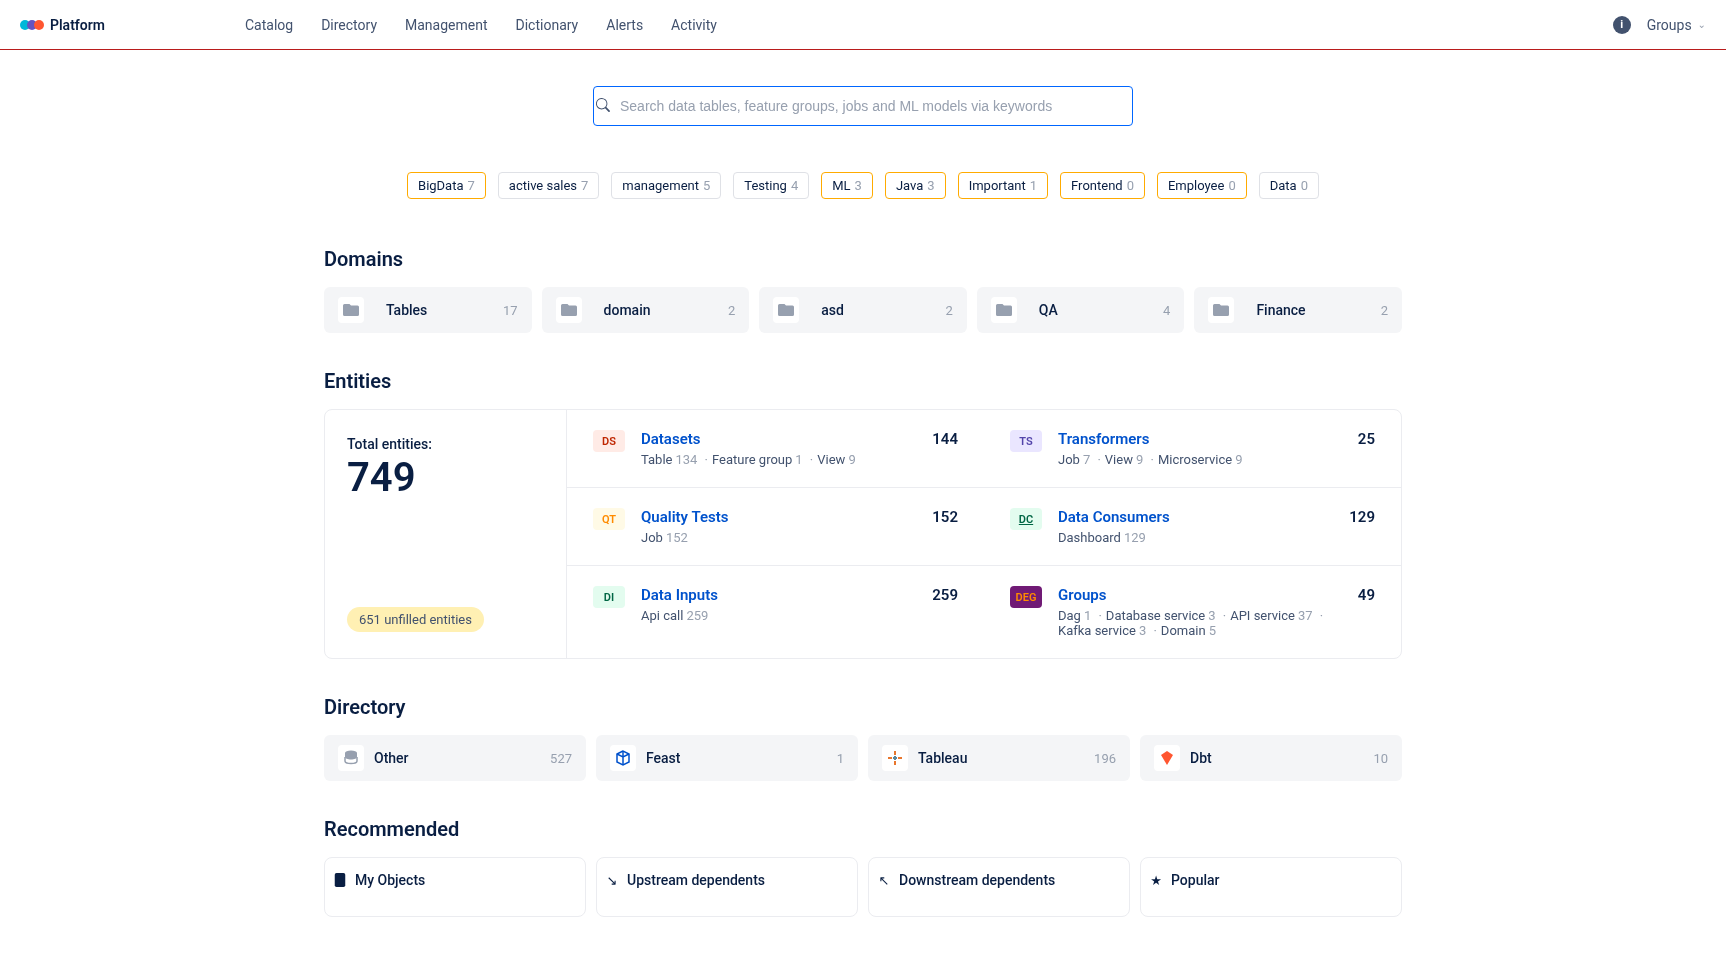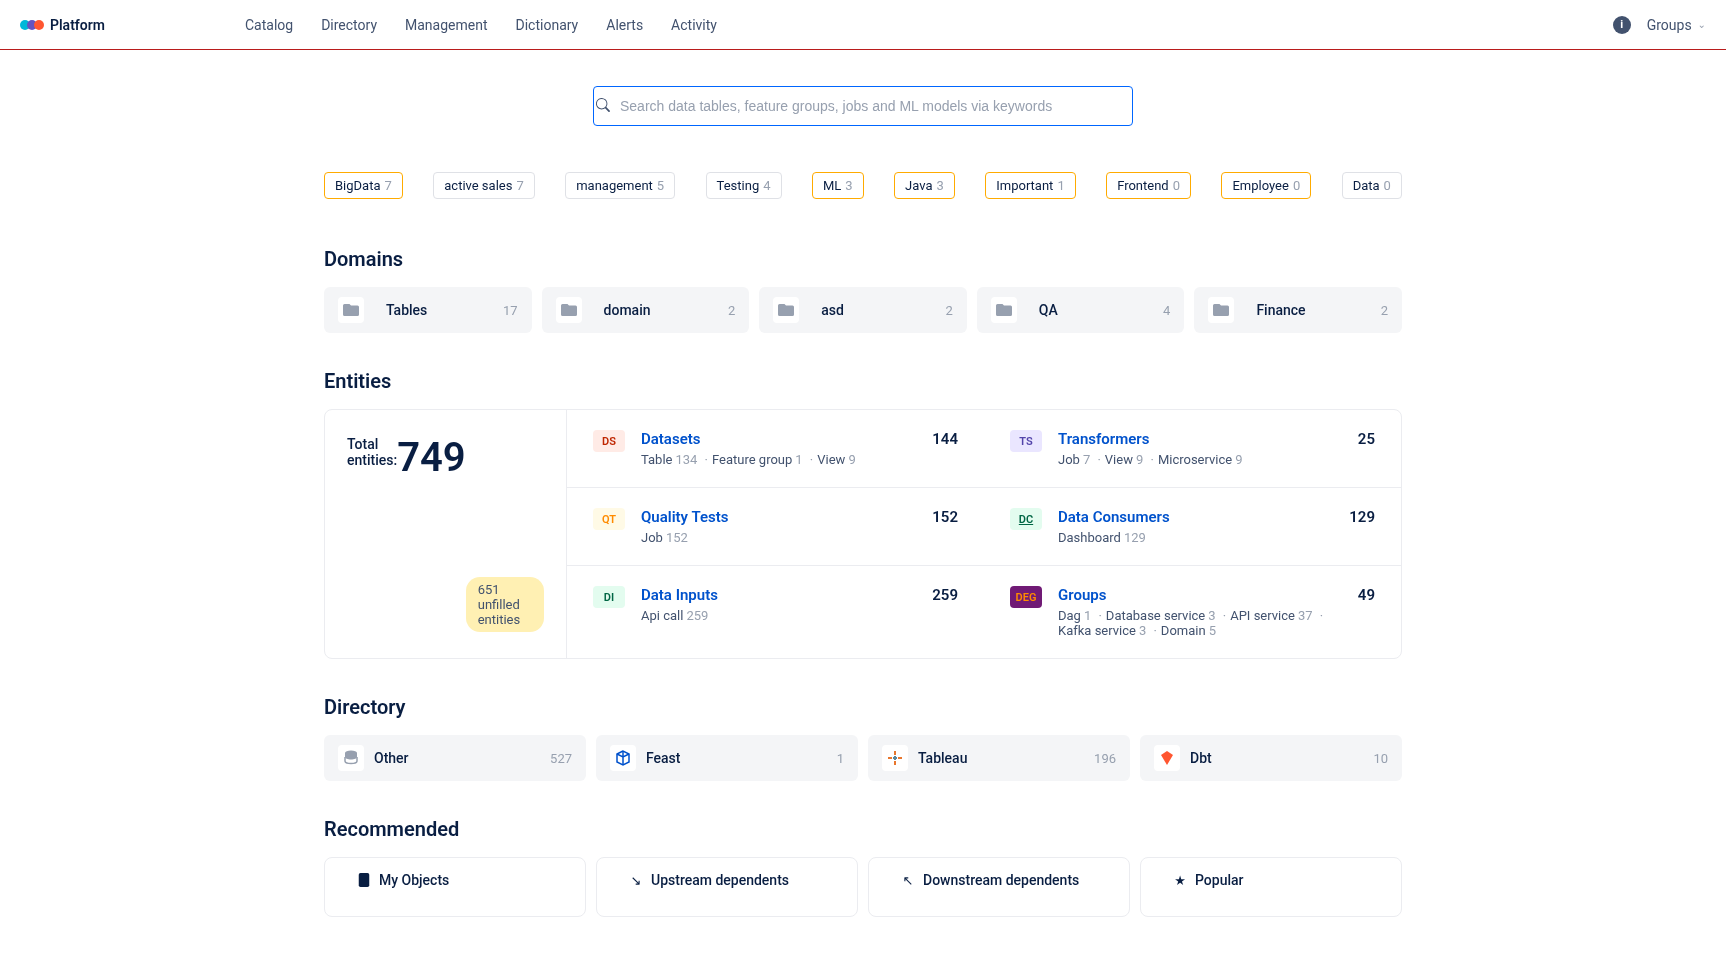--- a/index.html
+++ b/index.html
@@ -22,39 +22,39 @@
 .main { max-width: 1078px; margin: 0 auto; padding: 36px 0 40px; }
 
 
 .search-wrap { display: flex; justify-content: center; margin-bottom: 46px; }
 .search-box { width: 540px; height: 40px; border: 1px solid #0066FF; border-radius: 4px; display: flex; align-items: center; padding: 0 2px; gap: 10px; }
 .search-icon { color: #42526E; font-size: 13px; }
 .search-input { border: none; outline: none; flex: 1; font-size: 14px; color: #091E42; }
 .search-input::placeholder { color: #97A0AF; }
 
 
-.tags { display: flex; justify-content: space-between; gap: 12px; margin-bottom: 48px; flex-wrap: wrap; }
+.tags { display: flex; justify-content: center; gap: 12px; margin-bottom: 48px; flex-wrap: wrap; }
 .tag { border: 1px solid #DFE1E6; border-radius: 4px; padding: 5px 10px; font-size: 13px; display: flex; align-items: center; gap: 4px; cursor: pointer; }
 .tag.important { border-color: #FFAB00; }
 .tag-count { color: #97A0AF; }
 
 
 .section { margin-bottom: 36px; }
 .section-title { font-size: 20px; font-weight: 600; color: #091E42; margin-bottom: 16px; }
 
 
 .cards-row { display: flex; gap: 10px; }
 .domain-card { flex: 1; background: #F4F5F7; border-radius: 6px; padding: 10px 14px; display: flex; align-items: center; gap: 22px; cursor: pointer; }
 .folder-icon { width: 26px; height: 26px; background: #fff; border-radius: 4px; display: flex; align-items: center; justify-content: center; color: #97A0AF; font-size: 14px; }
 .domain-name { font-weight: 500; flex: 1; }
 .domain-count { color: #97A0AF; font-size: 13px; }
 
 
 .entities-box { border: 1px solid #EBECF0; border-radius: 8px; display: flex; }
-.entities-left { width: 242px; border-right: 1px solid #EBECF0; padding: 26px 22px; display: flex; }
+.entities-left { width: 242px; border-right: 1px solid #EBECF0; padding: 26px 22px; display: flex; flex-direction: column; }
 .total-label { font-size: 14px; font-weight: 500; color: #091E42; margin-bottom: 4px; }
 .total-number { font-size: 40px; font-weight: 600; color: #091E42; line-height: 1.1; }
 .unfilled { margin-top: auto; background: #FFF0B3; color: #42526E; border-radius: 14px; padding: 5px 12px; font-size: 13px; display: inline-block; width: fit-content; }
 .entities-right { flex: 1; display: grid; grid-template-columns: 1fr 1fr; }
 .entity-cell { padding: 20px 26px; border-bottom: 1px solid #EBECF0; display: flex; gap: 16px; }
 .entity-cell:nth-child(5), .entity-cell:nth-child(6) { border-bottom: none; }
 .entity-badge { width: 32px; height: 22px; border-radius: 4px; display: flex; align-items: center; justify-content: center; font-size: 11px; font-weight: 600; flex-shrink: 0; }
 .badge-ds { background: #FFEBE6; color: #BF2600; }
 .badge-ts { background: #EAE6FF; color: #5243AA; }
 .badge-qt { background: #FFFAE6; color: #FF8B00; }
@@ -70,21 +70,21 @@
 .entity-total { font-weight: 600; font-size: 15px; }
 
 
 .dir-card { flex: 1; background: #F4F5F7; border-radius: 6px; padding: 10px 14px; display: flex; align-items: center; gap: 10px; cursor: pointer; }
 .dir-icon { width: 26px; height: 26px; background: #fff; border-radius: 4px; display: flex; align-items: center; justify-content: center; font-size: 13px; }
 .dir-name { font-weight: 500; flex: 1; }
 .dir-count { color: #97A0AF; font-size: 13px; }
 
 
 .rec-row { display: flex; gap: 10px; }
-.rec-card { flex: 1; border: 1px solid #EBECF0; border-radius: 8px; padding: 14px 32px; min-height: 60px; }
+.rec-card { flex: 1; border: 1px solid #EBECF0; border-radius: 8px; padding: 14px 8px; min-height: 60px; }
 .rec-title { display: flex; align-items: center; gap: 8px; font-weight: 500; font-size: 14px; }
 .rec-icon { width: 14px; height: 14px; display: flex; align-items: center; justify-content: center; font-size: 13px; }
 </style>
 </head>
 <body>
 
 <div class="header">
   <div class="logo">
     <span class="logo-icon">
       <span class="logo-dot" style="background:#00B8D9"></span>

